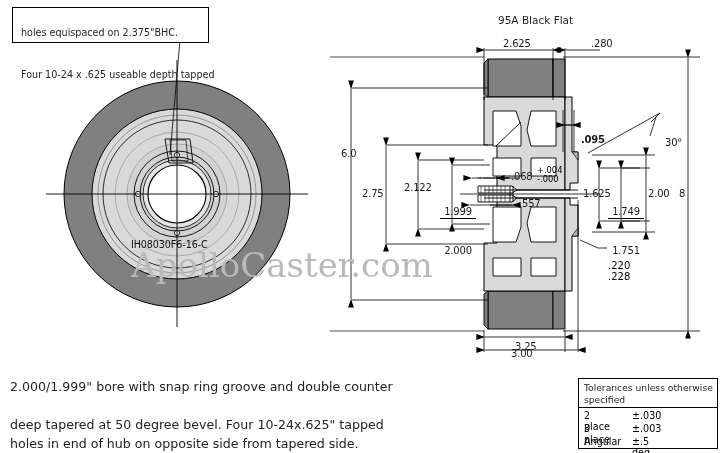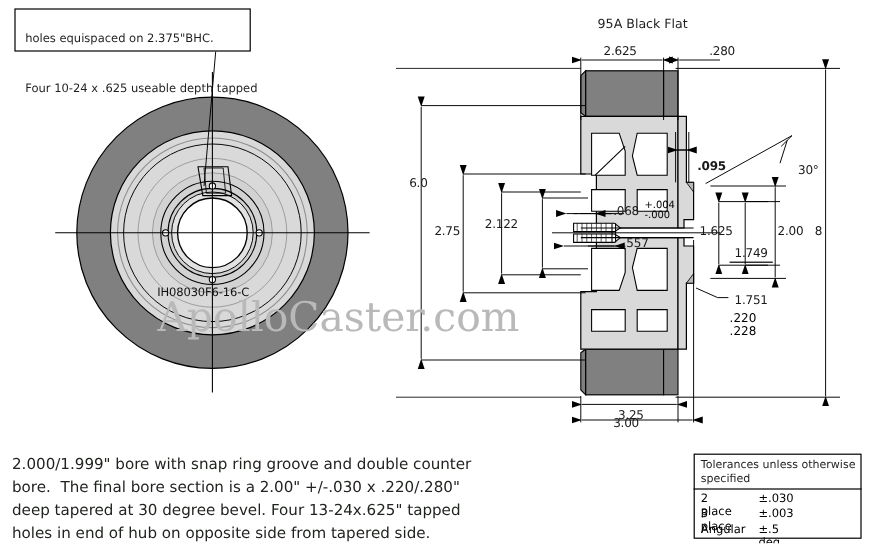--- a/index.html
+++ b/index.html
@@ -298,20 +298,24 @@
 
   <div class="title-label" style="left:498px; top:14px;">95A Black Flat</div>
 
   <div class="txt dim" style="left:503px; top:38px;">2.625</div>
   <div class="txt dim" style="left:591px; top:38px;">.280</div>
 
   <div class="txt dim" style="left:341px; top:148px;">6.0</div>
   <div class="txt dim" style="left:362px; top:188px;">2.75</div>
   <div class="txt dim" style="left:404px; top:182px;">2.122</div>
 
+  <div class="frac txt dim" style="left:440px; top:180px; width:36px;">
+    <span class="num">1.999</span>
+    <span class="den">2.000</span>
+  </div>
 
   <div class="txt dim" style="left:511px; top:171px;">.068</div>
   <div class="tolpair" style="left:537px; top:166px;"><span>+.004</span><br><span>-.000</span></div>
 
   <div class="txt dim" style="left:519px; top:198px;">.557</div>
 
   <div class="txt dim" style="left:581px; top:134px;font-weight:bold;">.095</div>
   <div class="txt dim" style="left:645px; top:137px;margin-left:20px;">30°</div>
 
   <div class="txt dim" style="left:583px; top:188px;">1.625</div>
@@ -324,22 +328,21 @@
   <div class="txt dim" style="left:648px; top:188px;">2.00</div>
 
   <div class="tolpair" style="left:608px; top:261px; font-size:10px; line-height:1.08;"><span>.220</span><br><span>.228</span></div>
 
   <div class="txt dim" style="left:679px; top:188px;">8</div>
 
   <div class="txt dim" style="left:511px; top:328px;margin-top:20px;">3.00</div>
   <div class="txt dim" style="left:515px; top:341px;">3.25</div>
 
   <div class="body-text" style="left:10px; top:377px;">2.000/1.999" bore with snap ring groove and double counter</div>
-  <div class="body-text" style="left:10px; top:396px;">bore.  The final bore section is a 2.00" +/-.030 x .220/.280"</div>
-  <div class="body-text" style="left:10px; top:415px;">deep tapered at 30 degree bevel. Four 13-24x.625" tapped</div>
+  <div class="body-text" style="left:10px; top:415px;">deep tapered at 50 degree bevel. Four 10-24x.625" tapped</div>
   <div class="body-text" style="left:10px; top:434px;">holes in end of hub on opposite side from tapered side.</div>
 
   <div class="tol-box" style="left:578px; top:378px; width:140px; height:71px;"></div>
   <div style="position:absolute; left:578px; top:407px; width:140px; height:1px; background:#000;"></div>
   <div class="tol-head" style="left:584px; top:382px;">Tolerances unless otherwise</div>
   <div class="tol-head" style="left:584px; top:394px;">specified</div>
 
   <div style="position:absolute; left:584px; top:410px;">
     <div style="position:relative; height:13px;">
       <span style="position:absolute; left:0; font-size:9.6px;">2 place</span>

